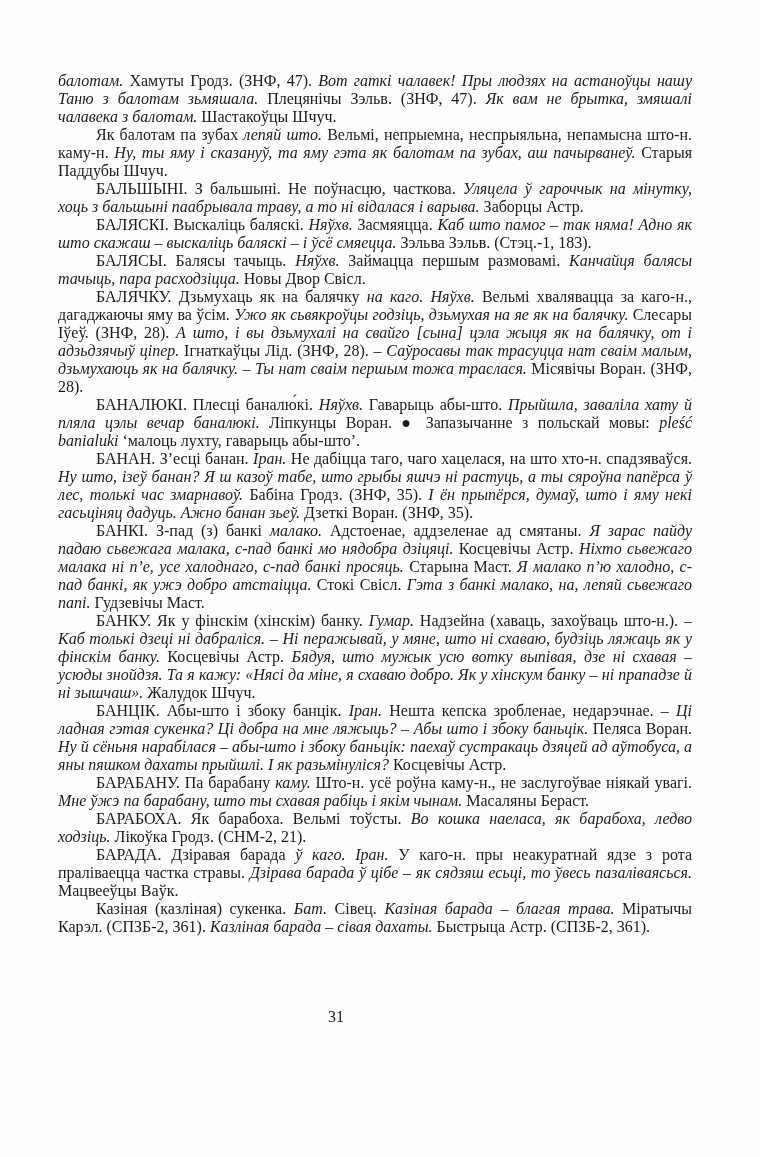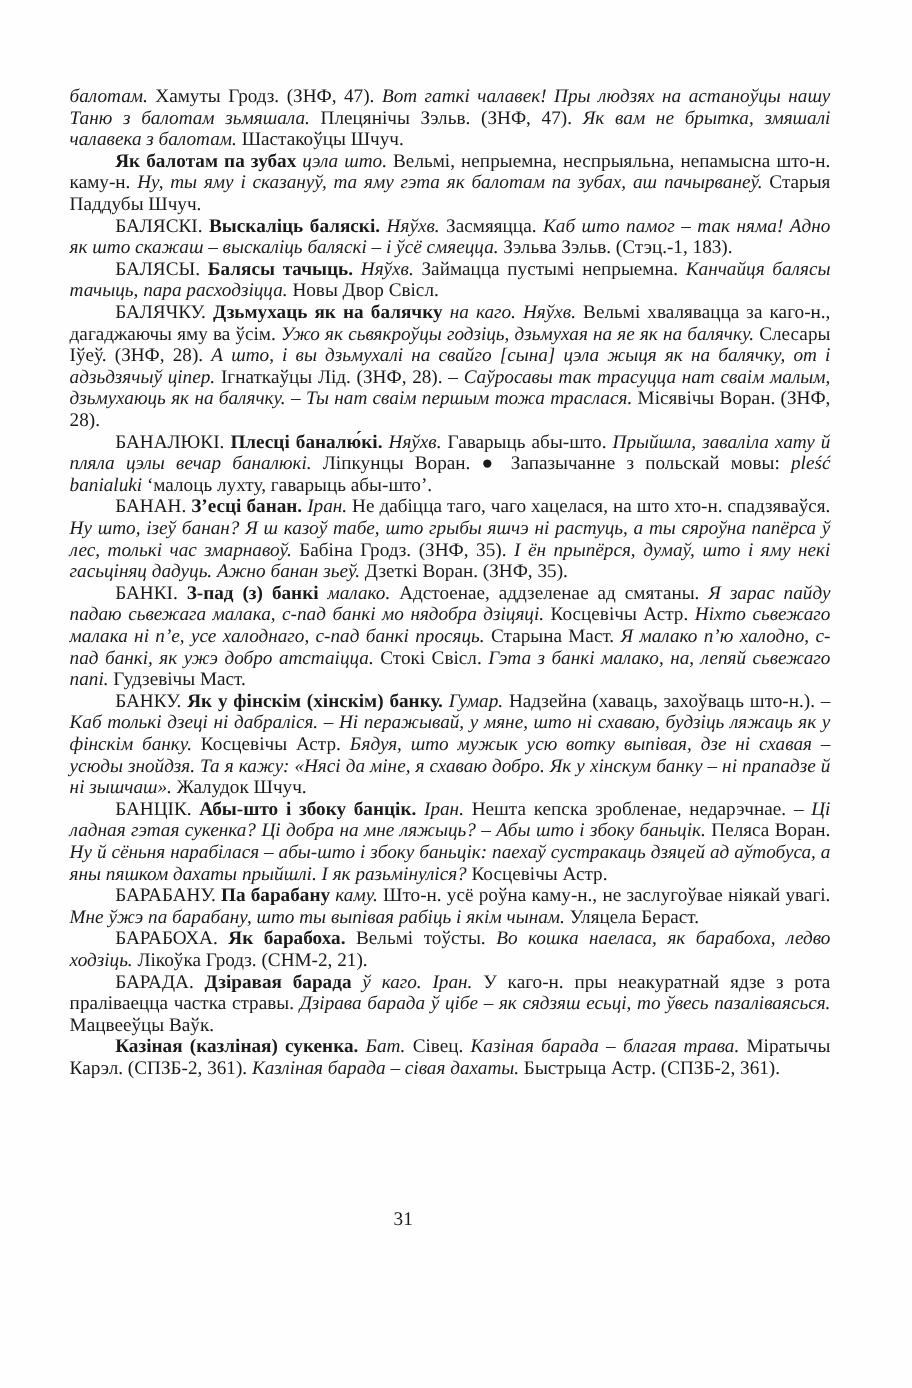--- a/index.html
+++ b/index.html
@@ -25,46 +25,47 @@
     line-height: 18px;
     text-align: justify;
   }
   p.para {
     margin: 0;
     padding: 0;
   }
   p.para.indent {
     text-indent: 38px;
   }
-  .seg-b { font-weight: bold; }
+  .seg-b { font-weight: normal; }
   .seg-i { font-style: italic; }
   .page-number {
     position: absolute;
     left: 0;
     top: 1008px;
     width: 672px;
     text-align: center;
     font-size: 16px;
     line-height: 18px;
   }
 </style>
 </head>
 <body>
 
 <div class="page">
   <div class="text-column" id="text-column">
       <p class="para"><span class="seg-i">балотам. </span><span class="seg-r">Хамуты Гродз. (ЗНФ, 47). </span><span class="seg-i">Вот гаткі чалавек! Пры людзях на астаноўцы нашу Таню з балотам зьмяшала. </span><span class="seg-r">Плецянічы Зэльв. (ЗНФ, 47). </span><span class="seg-i">Як вам не брытка, змяшалі чалавека з балотам. </span><span class="seg-r">Шастакоўцы Шчуч.</span></p>
-      <p class="para indent"><span class="seg-b">Як балотам па зубах </span><span class="seg-i">цэла што. </span><span class="seg-r">Вельмі, непрыемна, неспрыяльна, непамысна што-н. каму-н. </span><span class="seg-i">Ну, ты яму і сказануў, та яму гэта як балотам па зубах, аш пачырванеў. </span><span class="seg-r">Старыя Паддубы Шчуч.</span></p>
+      <p class="para indent"><span class="seg-b">Як балотам па зубах </span><span class="seg-i">лепяй што. </span><span class="seg-r">Вельмі, непрыемна, неспрыяльна, непамысна што-н. каму-н. </span><span class="seg-i">Ну, ты яму і сказануў, та яму гэта як балотам па зубах, аш пачырванеў. </span><span class="seg-r">Старыя Паддубы Шчуч.</span></p>
+      <p class="para indent"><span class="seg-r">БАЛЬШЫНІ. </span><span class="seg-b">З бальшыні. </span><span class="seg-r">Не поўнасцю, часткова. </span><span class="seg-i">Уляцела ў гароччык на мінутку, хоць з бальшыні паабрывала траву, а то ні відалася і варыва. </span><span class="seg-r">Заборцы Астр.</span></p>
       <p class="para indent"><span class="seg-r">БАЛЯСКІ. </span><span class="seg-b">Выскаліць баляскі. </span><span class="seg-i">Няўхв. </span><span class="seg-r">Засмяяцца. </span><span class="seg-i">Каб што памог – так няма! Адно як што скажаш – выскаліць баляскі – і ўсё смяецца. </span><span class="seg-r">Зэльва Зэльв. (Стэц.-1, 183).</span></p>
-      <p class="para indent"><span class="seg-r">БАЛЯСЫ. </span><span class="seg-b">Балясы тачыць. </span><span class="seg-i">Няўхв. </span><span class="seg-r">Займацца пустымі непрыемна. </span><span class="seg-i">Канчайця балясы тачыць, пара расходзіцца. </span><span class="seg-r">Новы Двор Свісл.</span></p>
+      <p class="para indent"><span class="seg-r">БАЛЯСЫ. </span><span class="seg-b">Балясы тачыць. </span><span class="seg-i">Няўхв. </span><span class="seg-r">Займацца першым размовамі. </span><span class="seg-i">Канчайця балясы тачыць, пара расходзіцца. </span><span class="seg-r">Новы Двор Свісл.</span></p>
       <p class="para indent"><span class="seg-r">БАЛЯЧКУ. </span><span class="seg-b">Дзьмухаць як на балячку </span><span class="seg-i">на каго. Няўхв. </span><span class="seg-r">Вельмі хвалявацца за каго-н., дагаджаючы яму ва ўсім. </span><span class="seg-i">Ужо як сьвякроўцы годзіць, дзьмухая на яе як на балячку. </span><span class="seg-r">Слесары Іўеў. (ЗНФ, 28). </span><span class="seg-i">А што, і вы дзьмухалі на свайго [сына] цэла жыця як на балячку, от і адзьдзячыў ціпер. </span><span class="seg-r">Ігнаткаўцы Лід. (ЗНФ, 28). </span><span class="seg-i">– Саўросавы так трасуцца нат сваім малым, дзьмухаюць як на балячку. – Ты нат сваім першым тожа траслася. </span><span class="seg-r">Місявічы Воран. (ЗНФ, 28).</span></p>
       <p class="para indent"><span class="seg-r">БАНАЛЮКІ. </span><span class="seg-b">Плесці баналю́кі. </span><span class="seg-i">Няўхв. </span><span class="seg-r">Гаварыць абы-што. </span><span class="seg-i">Прыйшла, заваліла хату й пляла цэлы вечар баналюкі. </span><span class="seg-r">Ліпкунцы Воран. ● Запазычанне з польскай мовы: </span><span class="seg-i">pleść banialuki </span><span class="seg-r">‘малоць лухту, гаварыць абы-што’.</span></p>
       <p class="para indent"><span class="seg-r">БАНАН. </span><span class="seg-b">З’есці банан. </span><span class="seg-i">Іран. </span><span class="seg-r">Не дабіцца таго, чаго хацелася, на што хто-н. спадзяваўся. </span><span class="seg-i">Ну што, ізеў банан? Я ш казоў табе, што грыбы яшчэ ні растуць, а ты сяроўна папёрса ў лес, толькі час змарнавоў. </span><span class="seg-r">Бабіна Гродз. (ЗНФ, 35). </span><span class="seg-i">І ён прыпёрся, думаў, што і яму некі гасьціняц дадуць. Ажно банан зьеў. </span><span class="seg-r">Дзеткі Воран. (ЗНФ, 35).</span></p>
       <p class="para indent"><span class="seg-r">БАНКІ. </span><span class="seg-b">З-пад (з) банкі </span><span class="seg-i">малако. </span><span class="seg-r">Адстоенае, аддзеленае ад смятаны. </span><span class="seg-i">Я зарас пайду падаю сьвежага малака, с-пад банкі мо нядобра дзіцяці. </span><span class="seg-r">Косцевічы Астр. </span><span class="seg-i">Ніхто сьвежаго малака ні п’е, усе халоднаго, с-пад банкі просяць. </span><span class="seg-r">Старына Маст. </span><span class="seg-i">Я малако п’ю халодно, с-пад банкі, як ужэ добро атстаіцца. </span><span class="seg-r">Стокі Свісл. </span><span class="seg-i">Гэта з банкі малако, на, лепяй сьвежаго папі. </span><span class="seg-r">Гудзевічы Маст.</span></p>
       <p class="para indent"><span class="seg-r">БАНКУ. </span><span class="seg-b">Як у фінскім (хінскім) банку. </span><span class="seg-i">Гумар. </span><span class="seg-r">Надзейна (хаваць, захоўваць што-н.). </span><span class="seg-i">– Каб толькі дзеці ні дабраліся. – Ні перажывай, у мяне, што ні схаваю, будзіць ляжаць як у фінскім банку. </span><span class="seg-r">Косцевічы Астр. </span><span class="seg-i">Бядуя, што мужык усю вотку выпівая, дзе ні схавая – усюды знойдзя. Та я кажу: «Нясі да міне, я схаваю добро. Як у хінскум банку – ні прападзе й ні зышчаш». </span><span class="seg-r">Жалудок Шчуч.</span></p>
       <p class="para indent"><span class="seg-r">БАНЦІК. </span><span class="seg-b">Абы-што і збоку банцік. </span><span class="seg-i">Іран. </span><span class="seg-r">Нешта кепска зробленае, недарэчнае. </span><span class="seg-i">– Ці ладная гэтая сукенка? Ці добра на мне ляжыць? – Абы што і збоку баньцік. </span><span class="seg-r">Пеляса Воран. </span><span class="seg-i">Ну й сёньня нарабілася – абы-што і збоку баньцік: паехаў сустракаць дзяцей ад аўтобуса, а яны пяшком дахаты прыйшлі. І як разьмінуліся? </span><span class="seg-r">Косцевічы Астр.</span></p>
-      <p class="para indent"><span class="seg-r">БАРАБАНУ. </span><span class="seg-b">Па барабану </span><span class="seg-i">каму. </span><span class="seg-r">Што-н. усё роўна каму-н., не заслугоўвае ніякай увагі. </span><span class="seg-i">Мне ўжэ па барабану, што ты выпівая рабіць і якім чынам. </span><span class="seg-r">Уляцела Бераст.</span></p>
+      <p class="para indent"><span class="seg-r">БАРАБАНУ. </span><span class="seg-b">Па барабану </span><span class="seg-i">каму. </span><span class="seg-r">Што-н. усё роўна каму-н., не заслугоўвае ніякай увагі. </span><span class="seg-i">Мне ўжэ па барабану, што ты схавая рабіць і якім чынам. </span><span class="seg-r">Масаляны Бераст.</span></p>
       <p class="para indent"><span class="seg-r">БАРАБОХА. </span><span class="seg-b">Як барабоха. </span><span class="seg-r">Вельмі тоўсты. </span><span class="seg-i">Во кошка наеласа, як барабоха, ледво ходзіць. </span><span class="seg-r">Лікоўка Гродз. (СНМ-2, 21).</span></p>
       <p class="para indent"><span class="seg-r">БАРАДА. </span><span class="seg-b">Дзіравая барада </span><span class="seg-i">ў каго. Іран. </span><span class="seg-r">У каго-н. пры неакуратнай ядзе з рота праліваецца частка стравы. </span><span class="seg-i">Дзірава барада ў цібе – як сядзяш есьці, то ўвесь пазаліваясься. </span><span class="seg-r">Мацвееўцы Ваўк.</span></p>
       <p class="para indent"><span class="seg-b">Казіная (казліная) сукенка. </span><span class="seg-i">Бат. </span><span class="seg-r">Сівец. </span><span class="seg-i">Казіная барада – благая трава. </span><span class="seg-r">Міратычы Карэл. (СПЗБ-2, 361). </span><span class="seg-i">Казліная барада – сівая дахаты. </span><span class="seg-r">Быстрыца Астр. (СПЗБ-2, 361).</span></p>
     </div>
   <div class="page-number">31</div>
 </div>
 
 </body></html>

